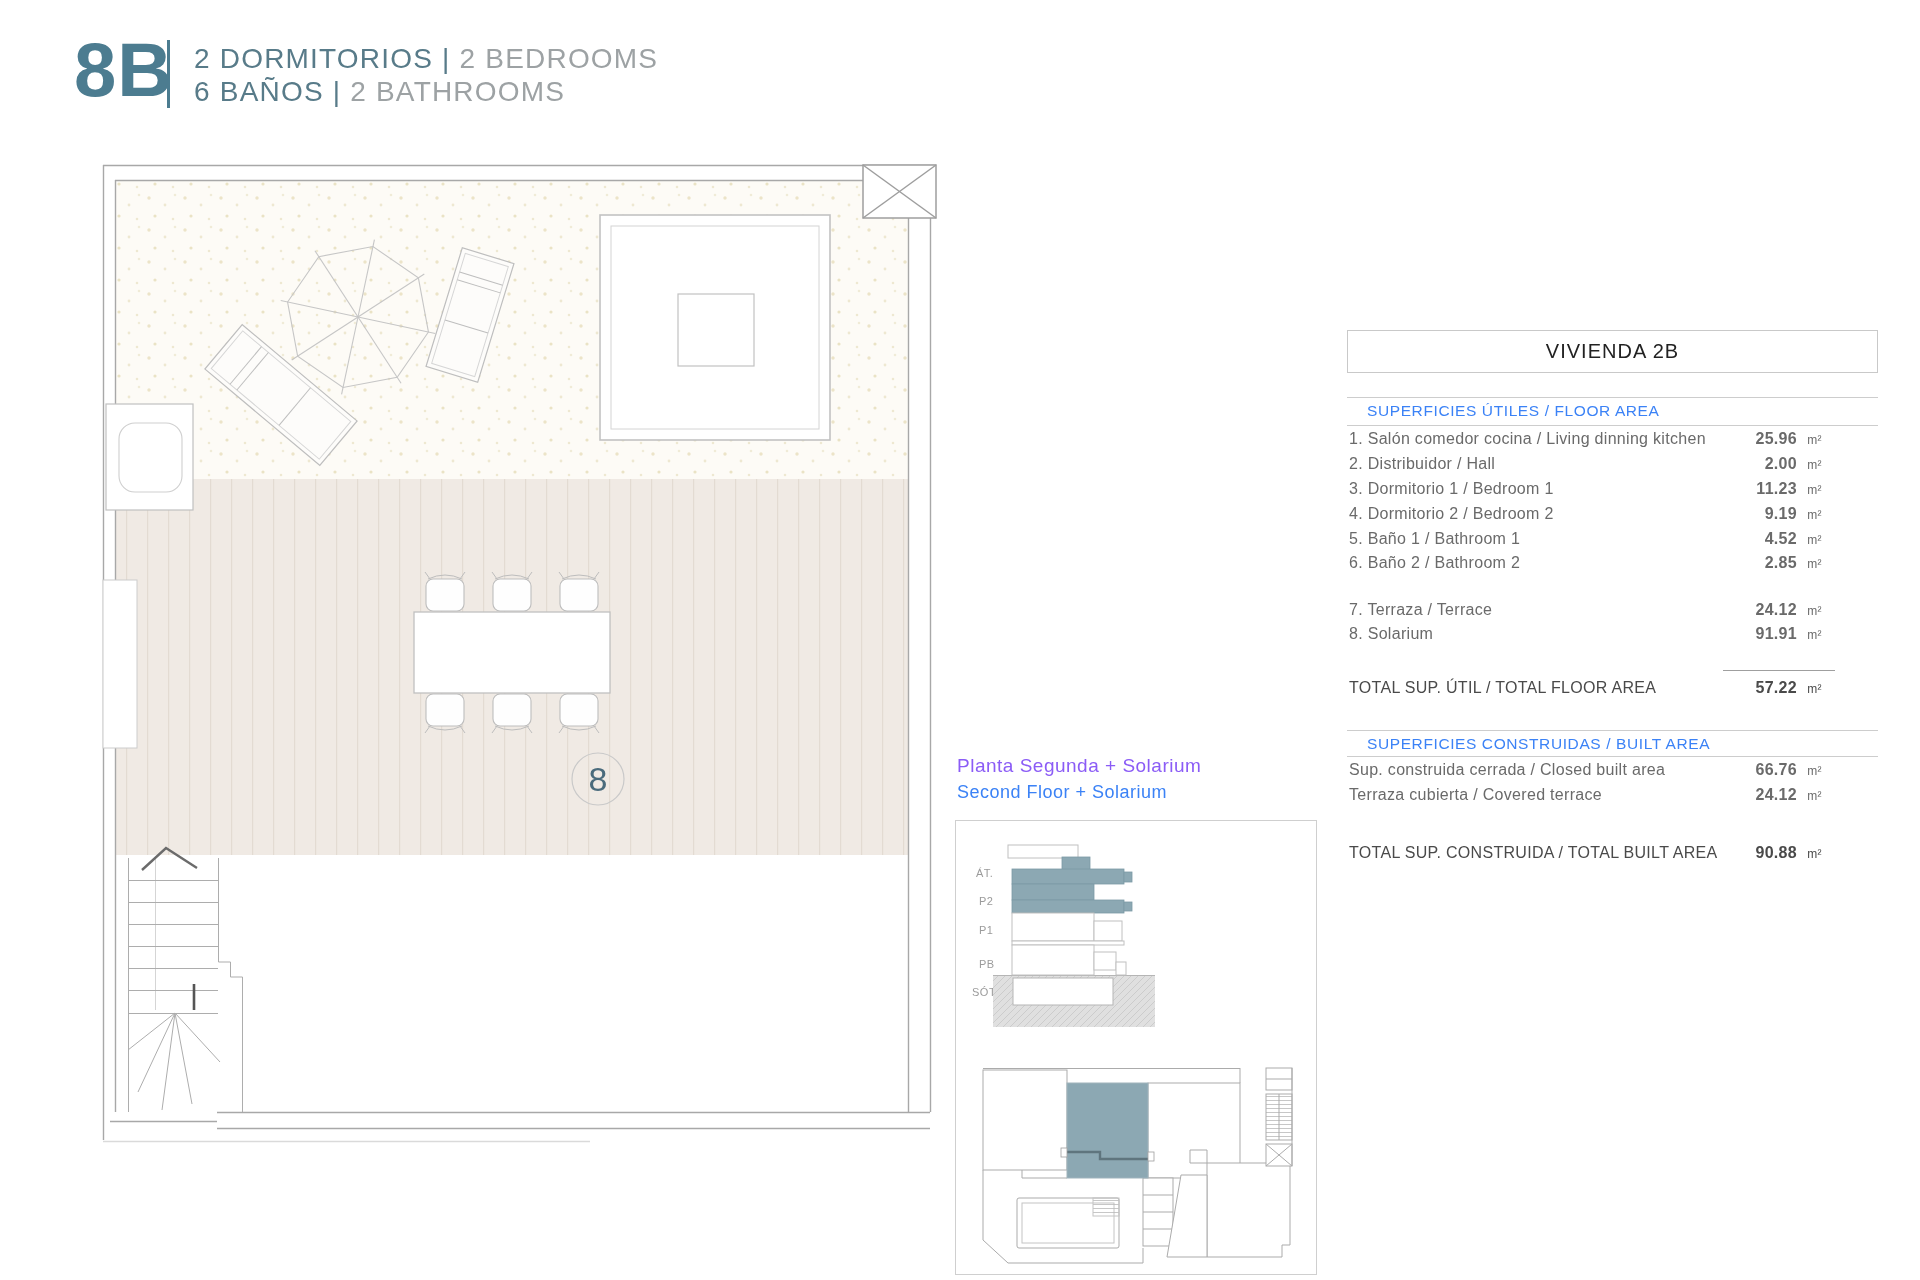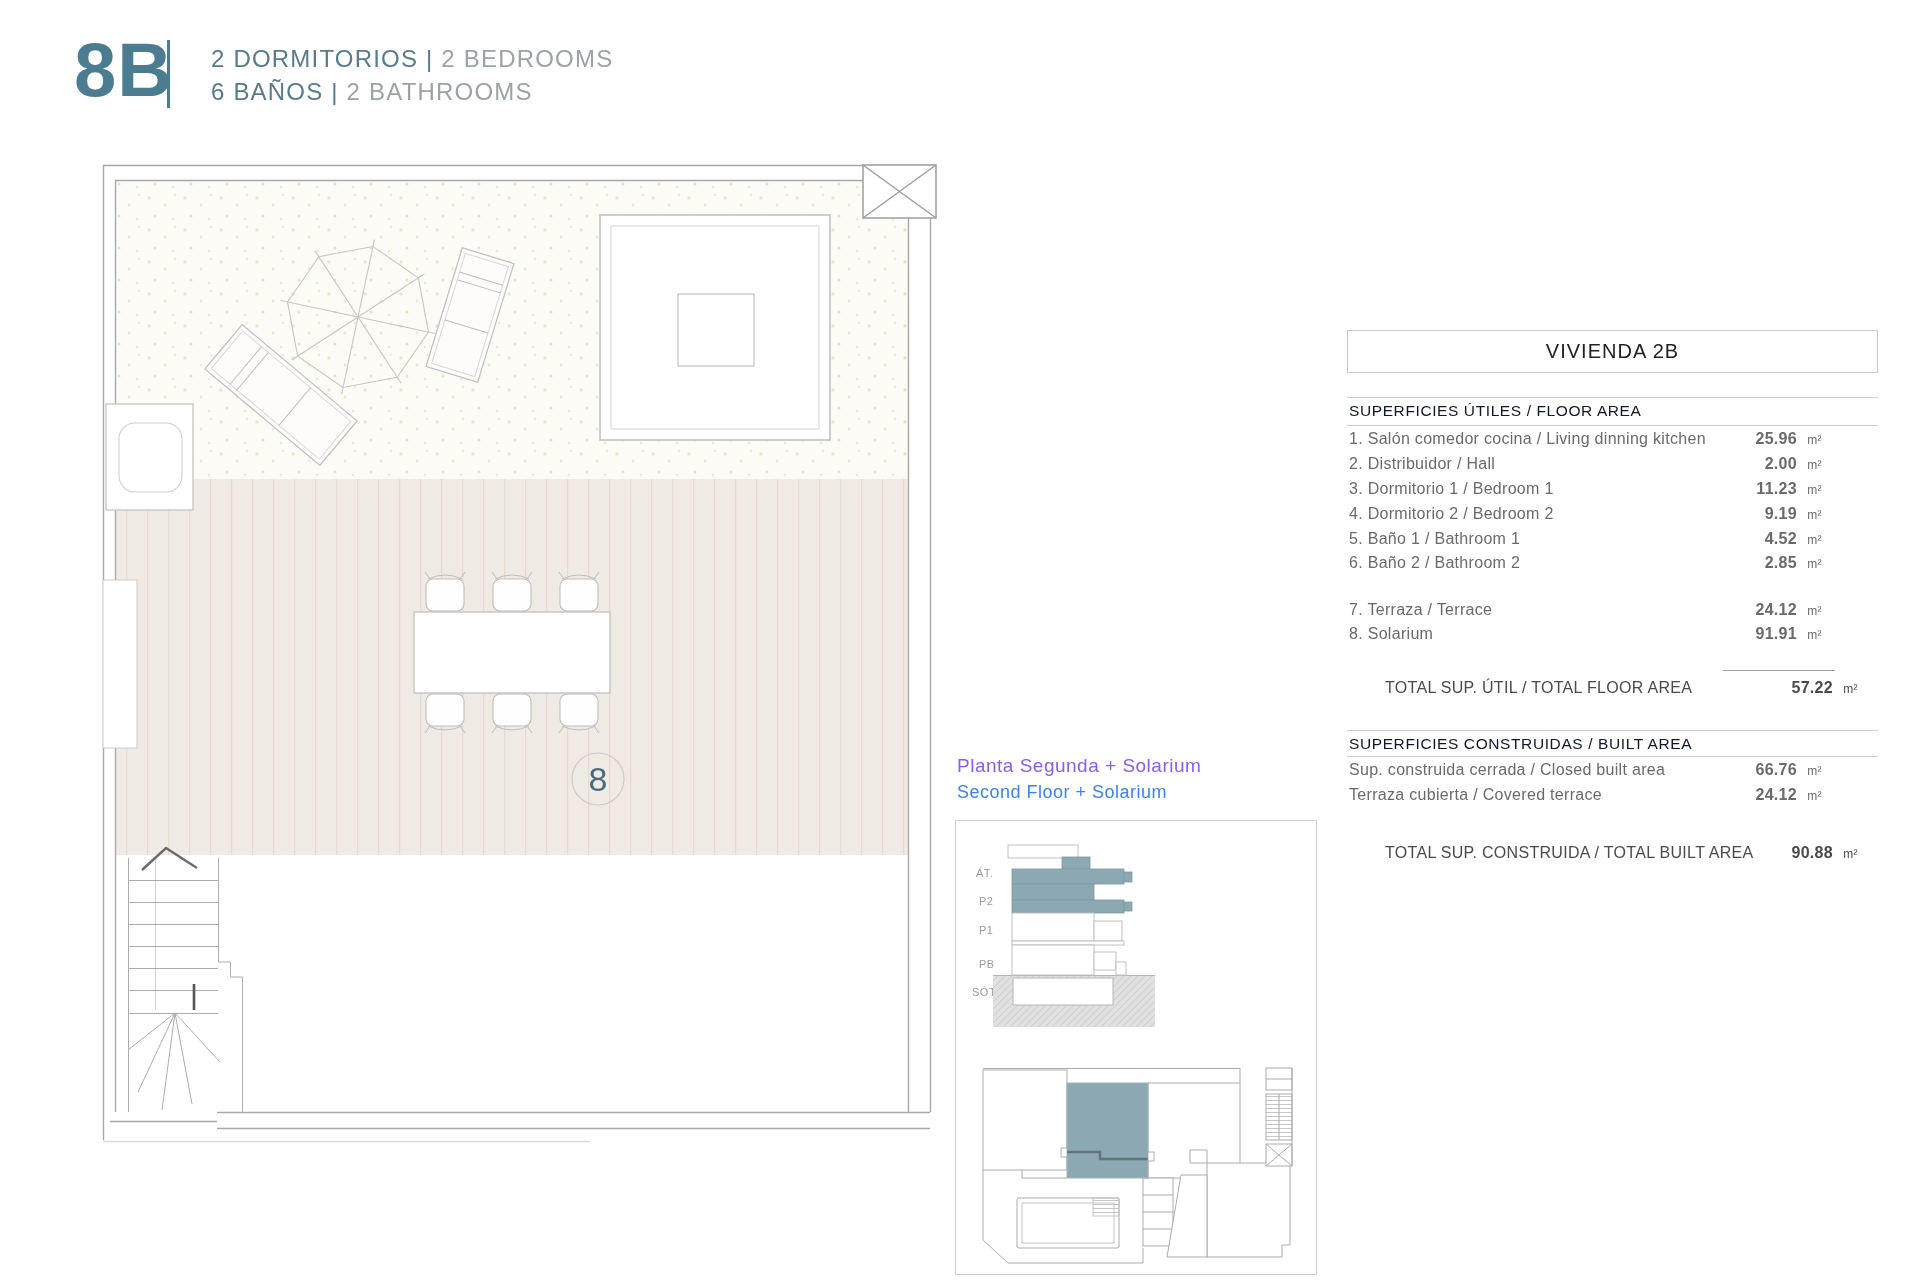--- a/index.html
+++ b/index.html
@@ -2,42 +2,42 @@
 <html><head>
 <meta charset="utf-8">
 <style>
   html,body{margin:0;padding:0;background:#ffffff;}
   body{width:1920px;height:1280px;font-family:"Liberation Sans", sans-serif;}
   .sheet{position:relative;width:1920px;height:1280px;background:#ffffff;overflow:hidden;}
 
   
   .unit-code{position:absolute;left:74px;top:26px;font-size:76px;font-weight:bold;color:#4C7C90;letter-spacing:1px;}
   .hdr-divider{position:absolute;left:167px;top:40px;width:3px;height:68px;background:#4C7C90;}
-  .hdr-lines{position:absolute;left:211px;top:42px;font-size:24px;letter-spacing:1.2px;line-height:33px;white-space:nowrap;}
+  .hdr-lines{position:absolute;left:194px;top:42px;font-size:28px;letter-spacing:1.2px;line-height:33px;white-space:nowrap;}
   .hdr-primary{color:#587B89;}
   .hdr-secondary{color:#9DA2A4;}
 
   
   .floor-label{position:absolute;left:957px;top:752px;line-height:27px;white-space:nowrap;}
   .floor-label .es{font-size:19px;color:#8b5cf6;letter-spacing:.5px;}
   .floor-label .en{font-size:18px;color:#3b82f6;letter-spacing:.5px;}
   .key-box{position:absolute;left:955px;top:820px;width:360px;height:453px;border:1px solid #CFCFCF;background:#fff;}
 
   
   .area-table{position:absolute;left:1347px;top:330px;width:531px;height:560px;color:#6A6A6A;}
   .vivienda-box{position:absolute;left:0;top:0;width:529px;height:41px;border:1px solid #C9C9C9;
       display:flex;align-items:center;justify-content:center;font-size:20px;font-weight:normal;color:#222;letter-spacing:1px;}
   .sep{position:absolute;left:0;width:531px;height:1px;background:#CDCDCD;}
   .numline{position:absolute;left:376px;width:112px;height:1px;background:#9F9F9F;}
-  .sect-hdr{position:absolute;left:2px;width:529px;font-size:15.5px;color:#0f172a;letter-spacing:.6px;white-space:nowrap;}
+  .sect-hdr{position:absolute;left:20px;width:529px;font-size:15.5px;color:#3b82f6;letter-spacing:.6px;white-space:nowrap;}
   .trow{position:absolute;left:2px;width:529px;display:flex;align-items:baseline;font-size:16px;letter-spacing:.3px;padding-right:46px;box-sizing:border-box;}
   .tlabel{flex:1;white-space:nowrap;}
   .tval{width:70px;text-align:right;font-weight:bold;}
   .tunit{width:35px;text-align:center;font-size:12px;}
-  .trow.total{color:#4A4A4A;margin-left:36px;}
+  .trow.total{color:#4A4A4A;}
 
   svg text{font-family:"Liberation Sans", sans-serif;}
 </style>
 </head>
 <body>
 
 <div class="sheet">
 
   <div class="unit-code">8B</div>
   <div class="hdr-divider"></div>

